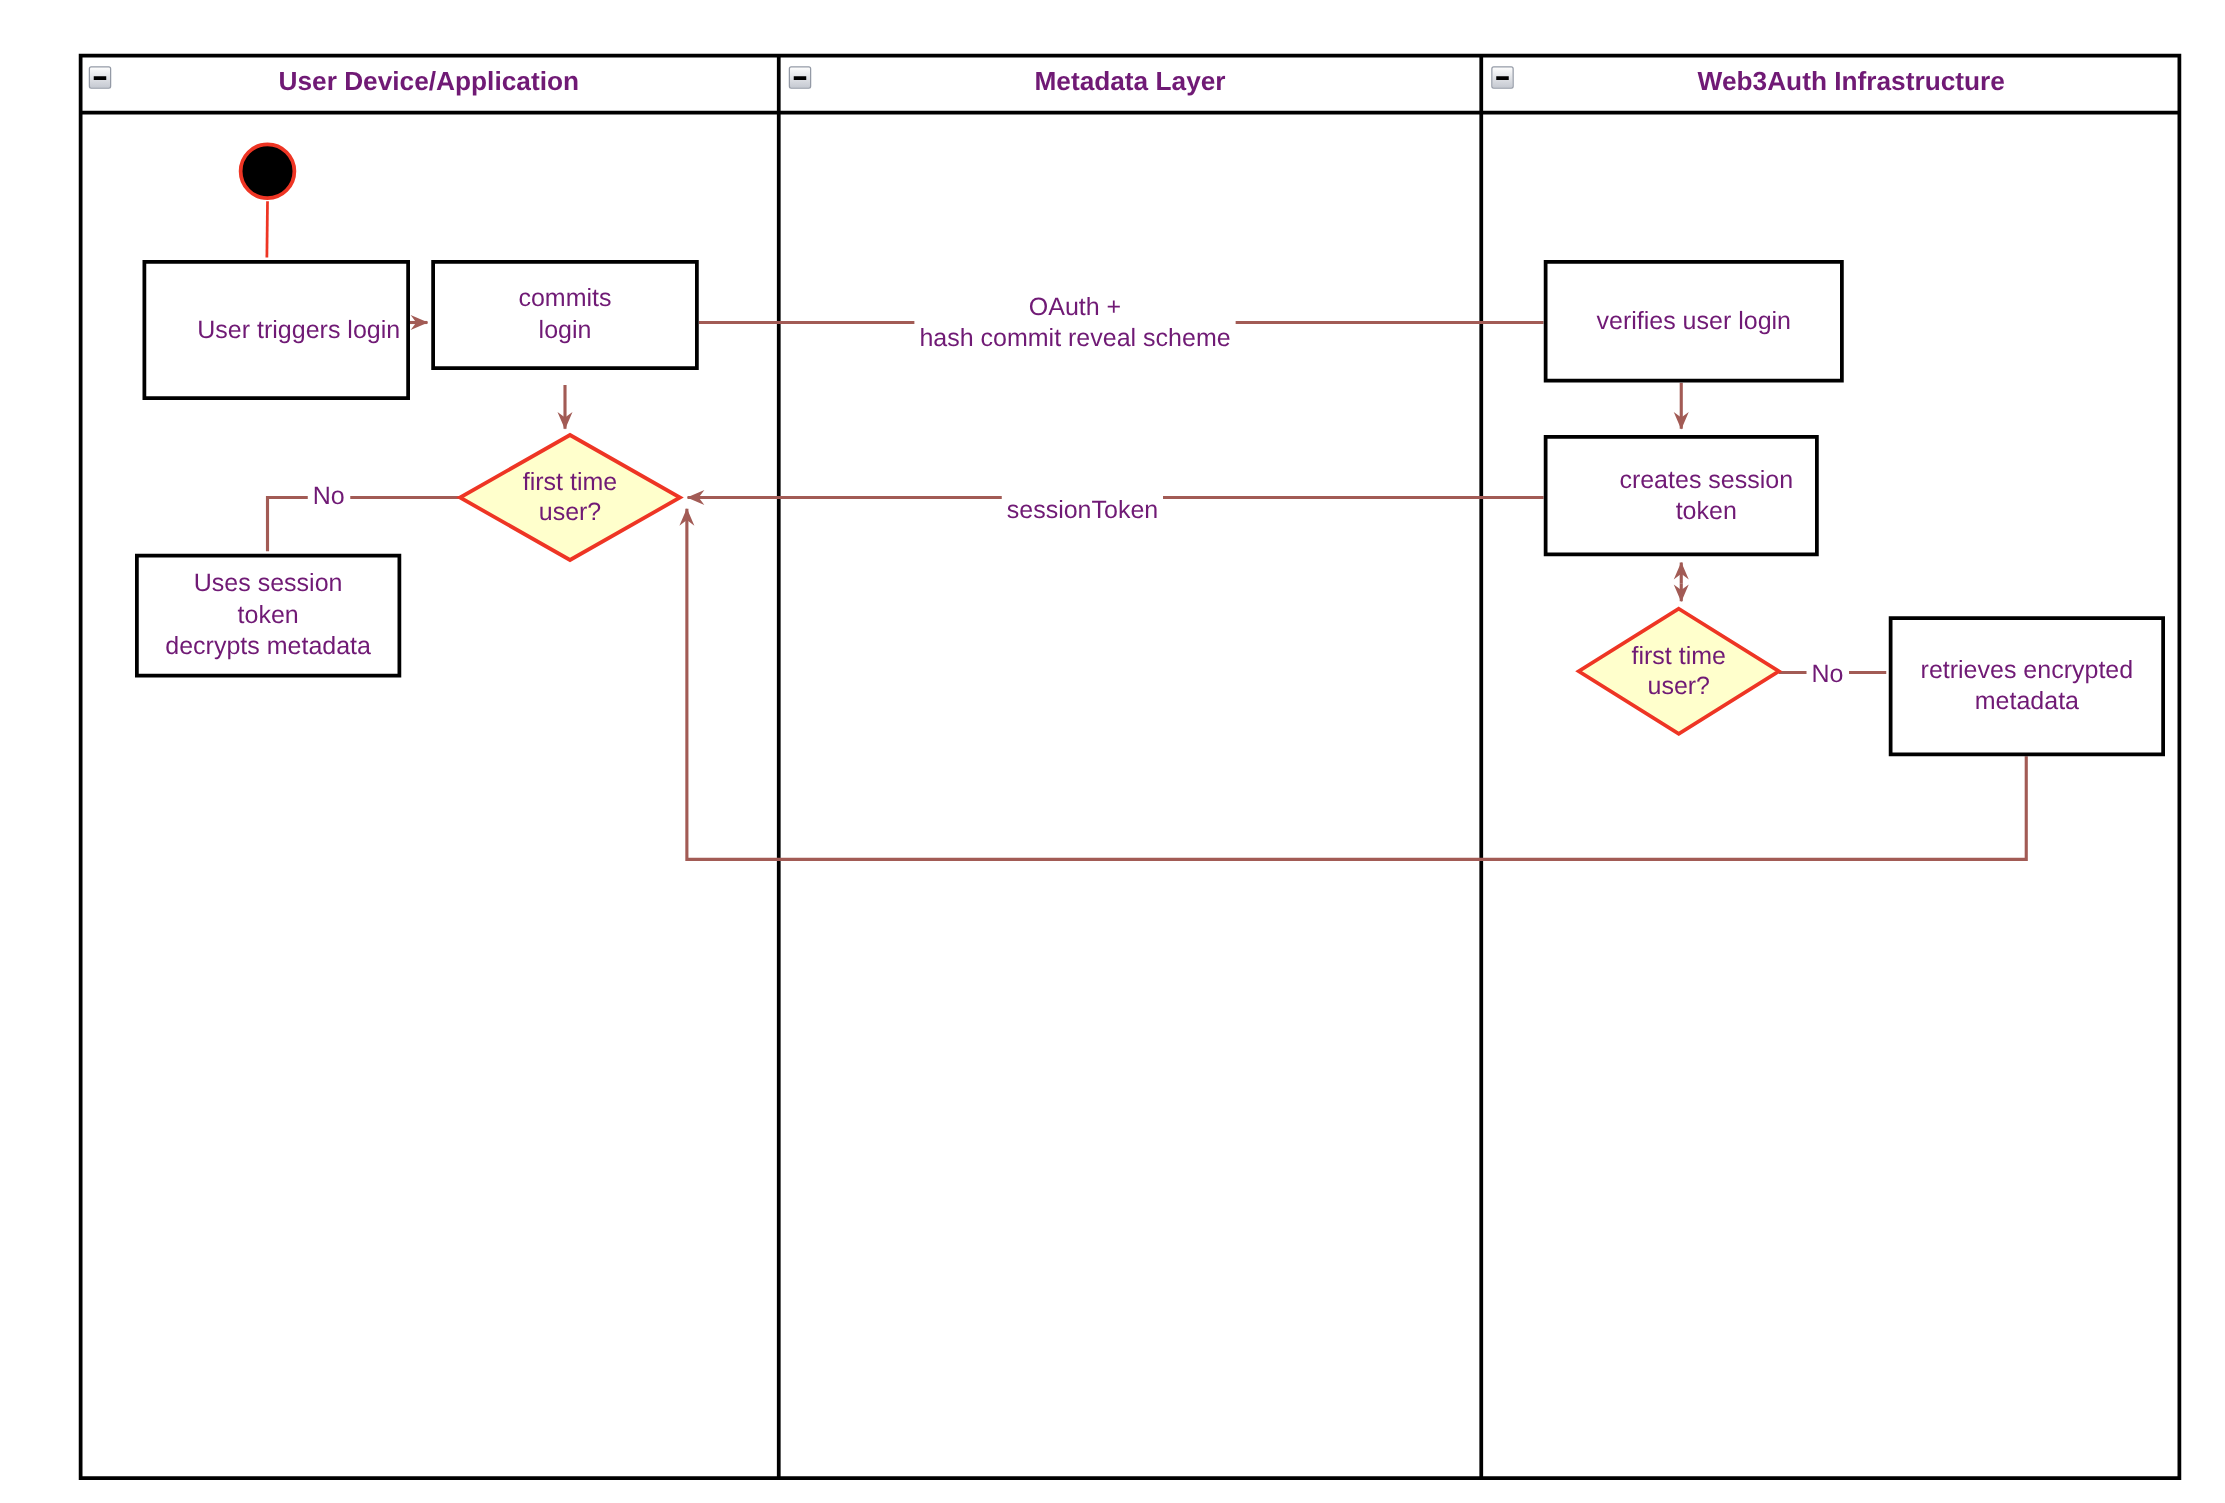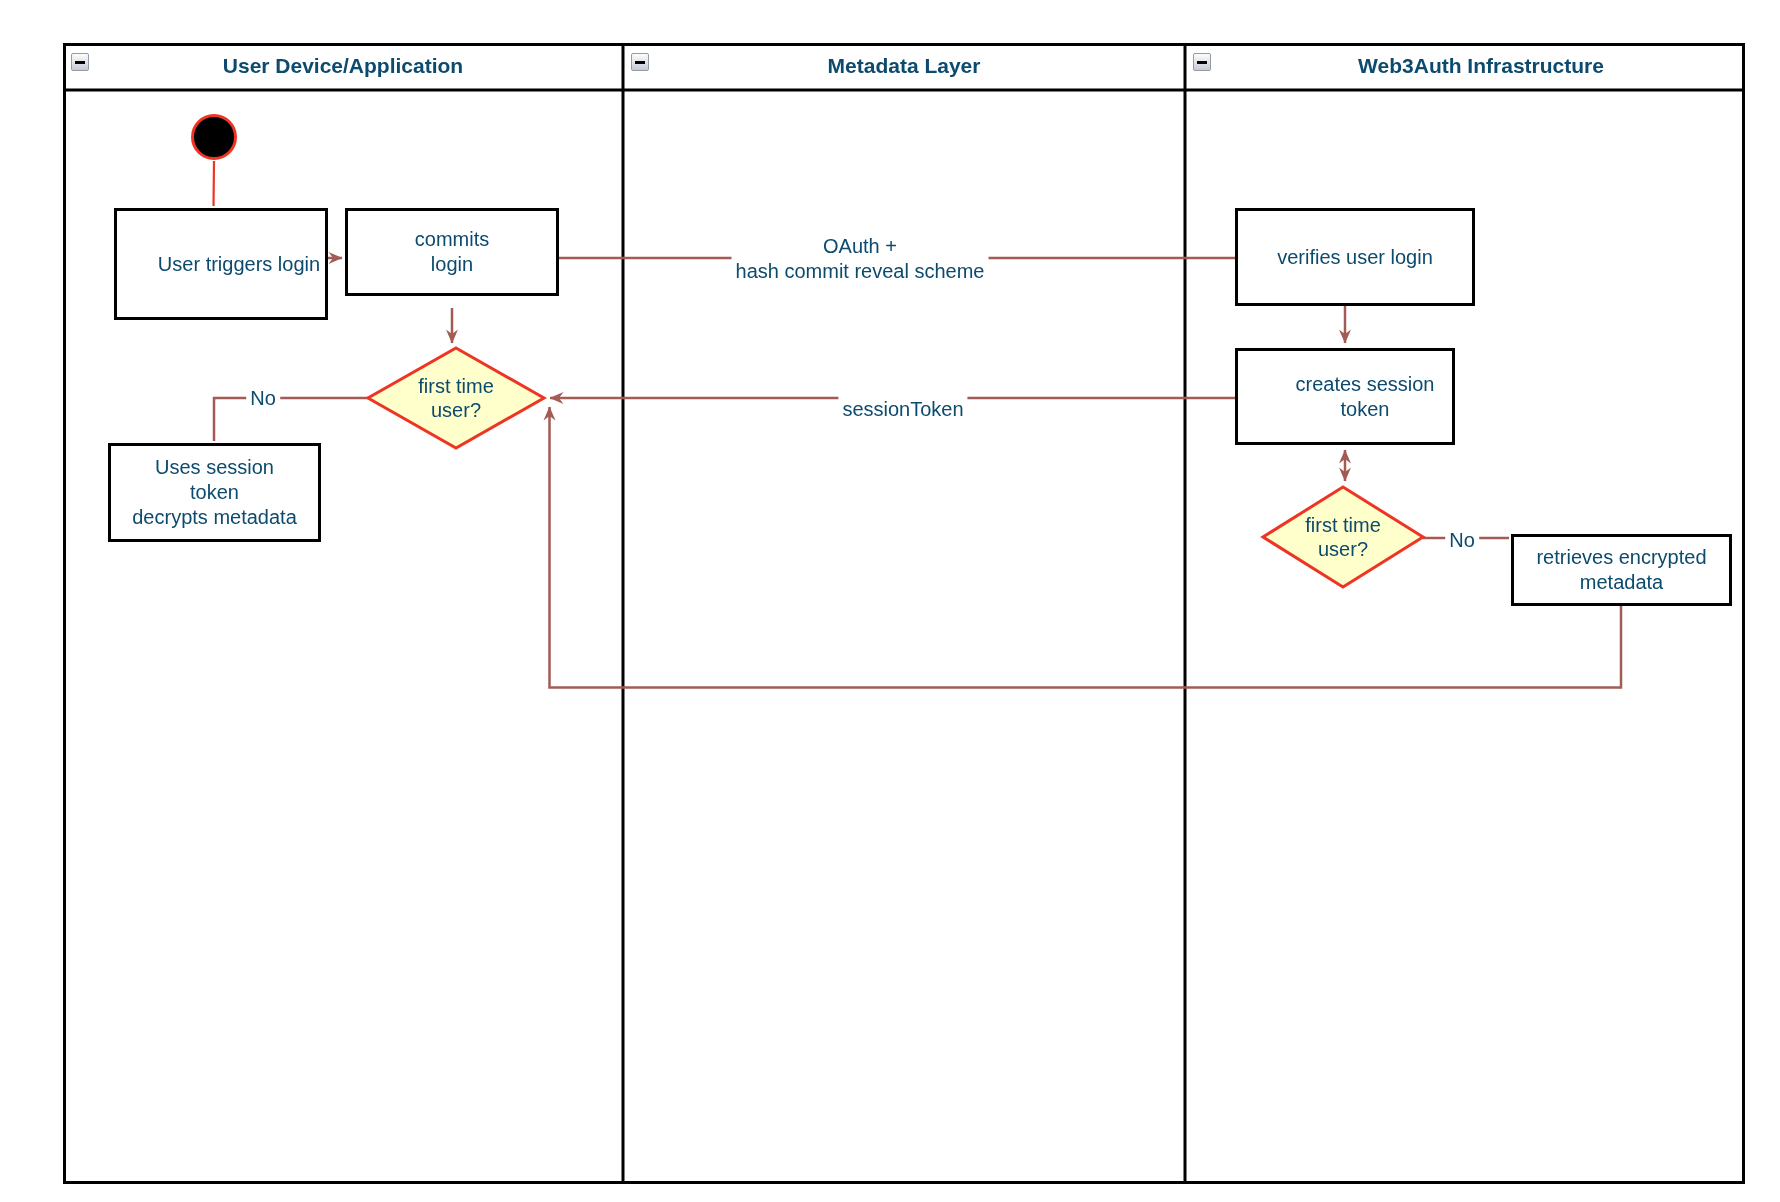--- a/index.html
+++ b/index.html
@@ -1,19 +1,19 @@
 <!DOCTYPE html>
 <html style="--arrow: #a25b55; --decision-border: #ee3524; --decision-fill: #ffffcc; --start-fill: #000000; --start-border: #ee3524;"><head>
 <meta charset="utf-8">
 <style>
   html,body { margin:0; padding:0; background:#ffffff; }
   #stage {
     position:relative; width:1780px; height:1202px;
     font-family:"Liberation Sans","DejaVu Sans",sans-serif;
-    color:#0c4a6e; background:#fff; overflow:hidden;
+    color:#701a75; background:#fff; overflow:hidden;
   }
   svg.layer { position:absolute; left:0; top:0; }
   .frame  { stroke:#000; stroke-width:3; fill:none; }
   .edge   { stroke:var(--arrow); stroke-width:2.5; fill:none; }
   .start-edge { stroke:var(--start-border); stroke-width:2.2; fill:none; }
   .ah     { fill:var(--arrow); }
   .lane-title {
     position:absolute; top:51px; height:30px; line-height:30px;
     text-align:center; font-weight:bold; font-size:21px;
   }
@@ -108,21 +108,21 @@
 token
 decrypts metadata</span>
   </div>
   <div class="activity" style="left:1235px;top:208px;width:240px;height:98px;">
     <span>verifies user login</span>
   </div>
   <div class="activity" style="left:1235px;top:348px;width:220px;height:97px;padding-left:40px;">
     <span>creates session
 token</span>
   </div>
-  <div class="activity" style="left:1511px;top:493px;width:221px;height:72px;margin-top:41px;">
+  <div class="activity" style="left:1511px;top:493px;width:221px;height:112px;">
     <span>retrieves encrypted
 metadata</span>
   </div>
 
   <div class="decision" style="left:364px;top:344px;width:184px;height:108px;">
     <svg width="184" height="108">
       <polygon class="decision-shape" points="92,4 180,54 92,104 4,54"></polygon>
     </svg>
     <div class="decision-label">first time
 user?</div>
@@ -130,17 +130,17 @@
   <div class="decision" style="left:1259px;top:483px;width:168px;height:108px;">
     <svg width="168" height="108">
       <polygon class="decision-shape" points="84,4 164,54 84,104 4,54"></polygon>
     </svg>
     <div class="decision-label">first time
 user?</div>
   </div>
 
   <div class="edge-label" style="left:860px;top:259px;">OAuth +
 hash commit reveal scheme</div>
-  <div class="edge-label" style="left:866px;top:409px;margin-left:37px;">sessionToken</div>
+  <div class="edge-label" style="left:866px;top:409px;">sessionToken</div>
   <div class="edge-label" style="left:263px;top:398px;">No</div>
   <div class="edge-label" style="left:1462px;top:540px;">No</div>
 
 </div>
 
 </body></html>

